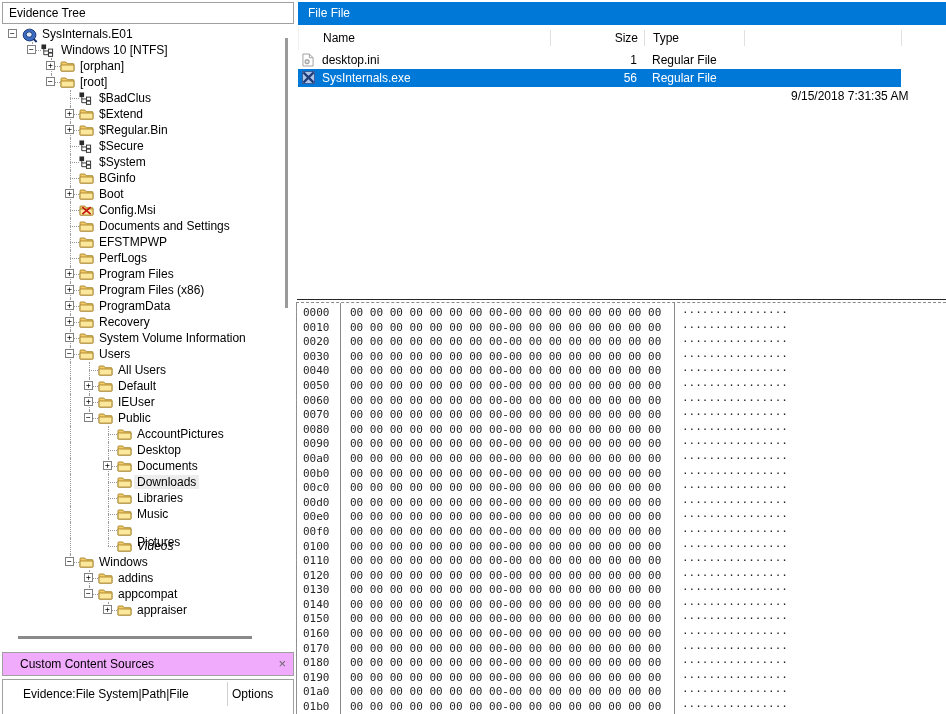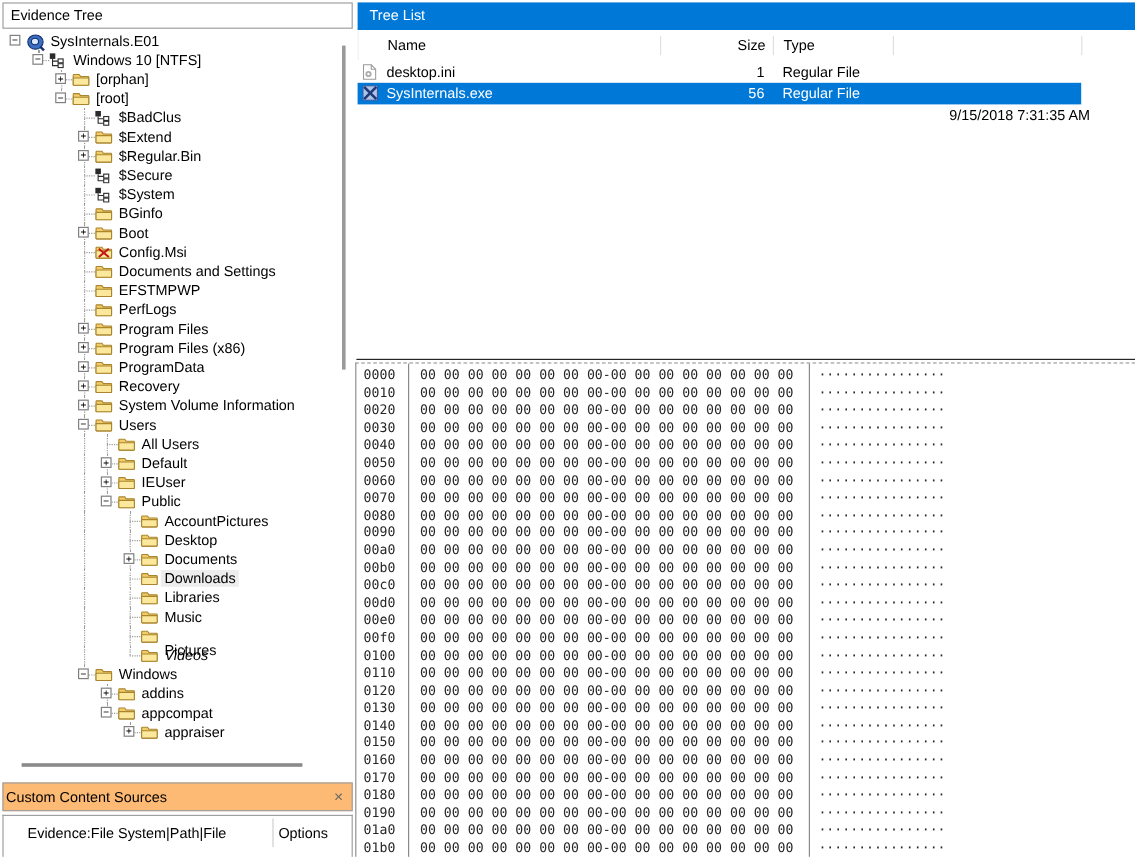--- a/index.html
+++ b/index.html
@@ -40,21 +40,21 @@
   #hex{position:absolute;left:296px;top:302px;width:650px;height:412px;box-sizing:border-box;
        border-top:1px dashed #8a8a8a;border-left:1px solid #909090;overflow:hidden;padding-top:3px;
        font-family:"DejaVu Sans Mono","Liberation Mono",monospace;font-size:11px;color:#262626;}
   .hrow{height:14.6px;line-height:14.6px;white-space:nowrap;}
   .hoff{display:inline-block;width:44px;padding-left:6px;box-sizing:border-box;}
   .hbytes{display:inline-block;width:334px;padding-left:9px;box-sizing:border-box;}
   .hascii{display:inline-block;padding-left:7px;}
   .hexsep{position:absolute;top:303px;width:1px;height:411px;background:#8a8a8a;}
   
   #ccs-title{position:absolute;left:2px;top:652px;width:292px;height:24px;box-sizing:border-box;
-       border:1px solid #a0a0a0;background:#fdba74;font-size:12px;line-height:22px;padding-left:2px;}
+       border:1px solid #a0a0a0;background:#f0abfc;font-size:12px;line-height:22px;padding-left:17px;}
   #ccs-close{position:absolute;right:7px;top:0;color:#666;font-size:13px;cursor:default;}
   #ccs-list{position:absolute;left:2px;top:679px;width:292px;height:35px;box-sizing:border-box;
        border:1px solid #a0a0a0;border-bottom:none;background:#fff;font-size:12px;}
   #ccs-col1{position:absolute;left:20px;top:0;line-height:28px;white-space:nowrap;}
   #ccs-col2{position:absolute;left:229px;top:0;line-height:28px;}
   #ccs-colsep{position:absolute;left:224px;top:2px;width:1px;height:24px;background:#d0d0d0;}
 </style>
 </head>
 <body>
 
@@ -431,21 +431,21 @@
       <span class="ticon" style="left: 117px;"><svg width="15" height="12" viewBox="0 0 16 13">
           <path d="M1 3 L1 11.5 Q1 12 1.5 12 L14.5 12 Q15 12 15 11.5 L15 4.5 Q15 4 14.5 4 L7.6 4 L6.3 2.2 L1.5 2.2 Q1 2.2 1 3 Z" fill="#F3CC68" stroke="#A9862E"></path>
           <path d="M1 5.4 L15 5.4 L15 11.5 Q15 12 14.5 12 L1.5 12 Q1 12 1 11.5 Z" fill="#FBE89C" stroke="#A9862E"></path>
         </svg></span>
       <span class="tlabel" style="left: 134px;">appraiser</span>
     </div>
   </div>
 <div id="tree-vscroll"></div>
 <div id="tree-hscroll"></div>
 
-<div id="fl-title">Tree List</div>
+<div id="fl-title">File File</div>
 <div id="fl-head">
   <span class="fcell c-name">Name</span>
   <span class="fcell c-size">Size</span>
   <span class="fcell c-type">Type</span>
   <span class="fcell c-date">Date Modified</span>
   <span class="hsep" style="left:251px"></span>
   <span class="hsep" style="left:345px"></span>
   <span class="hsep" style="left:445px"></span>
   <span class="hsep" style="left:602px"></span>
 </div>

